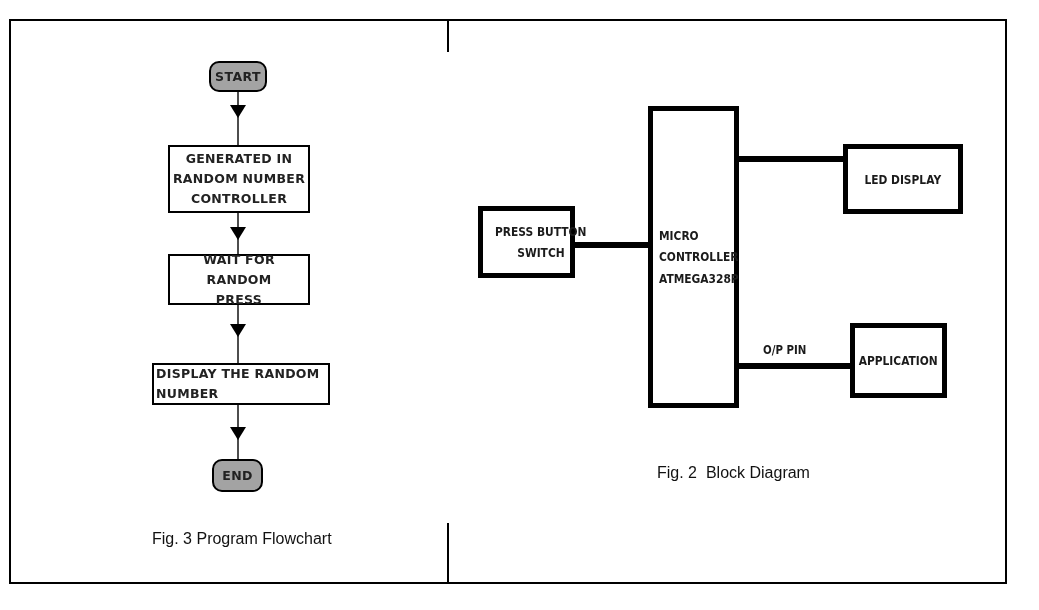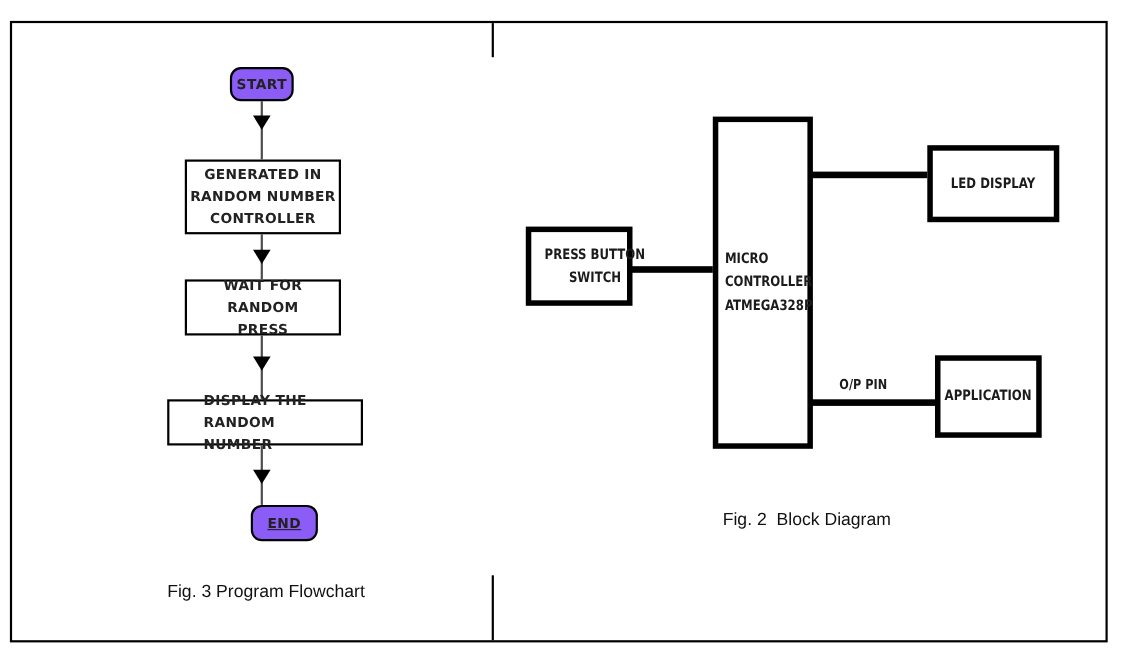--- a/index.html
+++ b/index.html
@@ -10,35 +10,35 @@
   .frame{
     position:absolute;left:9px;top:19px;width:994px;height:561px;
     border:2px solid #000;box-sizing:content-box;background:transparent;
   }
   .tick{position:absolute;width:2px;background:#000;}
   .tick-top{left:447px;top:21px;height:31px;}
   .tick-bottom{left:447px;top:523px;height:59px;}
 
   
   .fc-terminal{
-    position:absolute;border:2px solid #000;border-radius:10px;background:#8b5cf6;
+    position:absolute;border:2px solid #000;border-radius:10px;background:#a3a3a3;
     display:flex;align-items:center;justify-content:center;
     font-size:12.5px;font-weight:bold;letter-spacing:.4px;color:#222;
     box-sizing:border-box;
   }
   .fc-start{left:209px;top:61px;width:58px;height:31px;}
-  .fc-end{left:228px;top:459px;width:61px;height:33px;text-decoration:underline;}
+  .fc-end{left:212px;top:459px;width:51px;height:33px;}
   .fc-box{
     position:absolute;border:2px solid #000;background:#fff;box-sizing:border-box;
     font-size:12.5px;font-weight:bold;letter-spacing:.3px;line-height:20px;color:#222;
     display:flex;flex-direction:column;justify-content:center;
   }
   .fc-box1{left:168px;top:145px;width:142px;height:68px;text-align:center;}
   .fc-box2{left:168px;top:254px;width:142px;height:51px;text-align:center;}
-  .fc-box3{left:152px;top:363px;width:178px;height:42px;text-align:left;padding-left:31px;}
+  .fc-box3{left:152px;top:363px;width:178px;height:42px;text-align:left;padding-left:2px;}
   .fc-line{position:absolute;width:2px;background:#4d4d4d;}
   .fc-l1{left:237px;top:92px;height:53px;}
   .fc-l2{left:237px;top:213px;height:41px;}
   .fc-l3{left:237px;top:305px;height:58px;}
   .fc-l4{left:237px;top:405px;height:54px;}
   .fc-arrow{
     position:absolute;width:0;height:0;left:230px;
     border-left:8px solid transparent;border-right:8px solid transparent;
     border-top:13px solid #000;
   }
@@ -53,21 +53,21 @@
 
   
   .bd-box{
     position:absolute;border:5px solid #000;background:#fff;box-sizing:border-box;
     display:flex;flex-direction:column;justify-content:center;
     font-size:13px;font-weight:bold;color:#1b1b1b;line-height:21px;
   }
   .bd-center{align-items:center;text-align:center;}
   .bd-switch{left:478px;top:206px;width:97px;height:72px;padding-left:29px;}
   .bd-micro{left:648px;top:106px;width:91px;height:302px;padding-left:6px;line-height:21.5px;text-decoration:underline;}
-  .bd-led{left:843px;top:132px;width:120px;height:70px;}
+  .bd-led{left:843px;top:144px;width:120px;height:70px;}
   .bd-app{left:850px;top:323px;width:97px;height:75px;}
   .cond{display:inline-block;transform:scaleX(.82);transform-origin:center;white-space:nowrap;}
   .cond-left{transform-origin:left center;}
   .bd-conn{position:absolute;height:6px;background:#000;}
   .bd-c1{left:573px;top:242px;width:77px;}
   .bd-c2{left:737px;top:156px;width:108px;}
   .bd-c3{left:737px;top:363px;width:115px;}
   .bd-pin{
     position:absolute;left:763px;top:342px;font-size:12.5px;font-weight:bold;color:#1b1b1b;
   }

